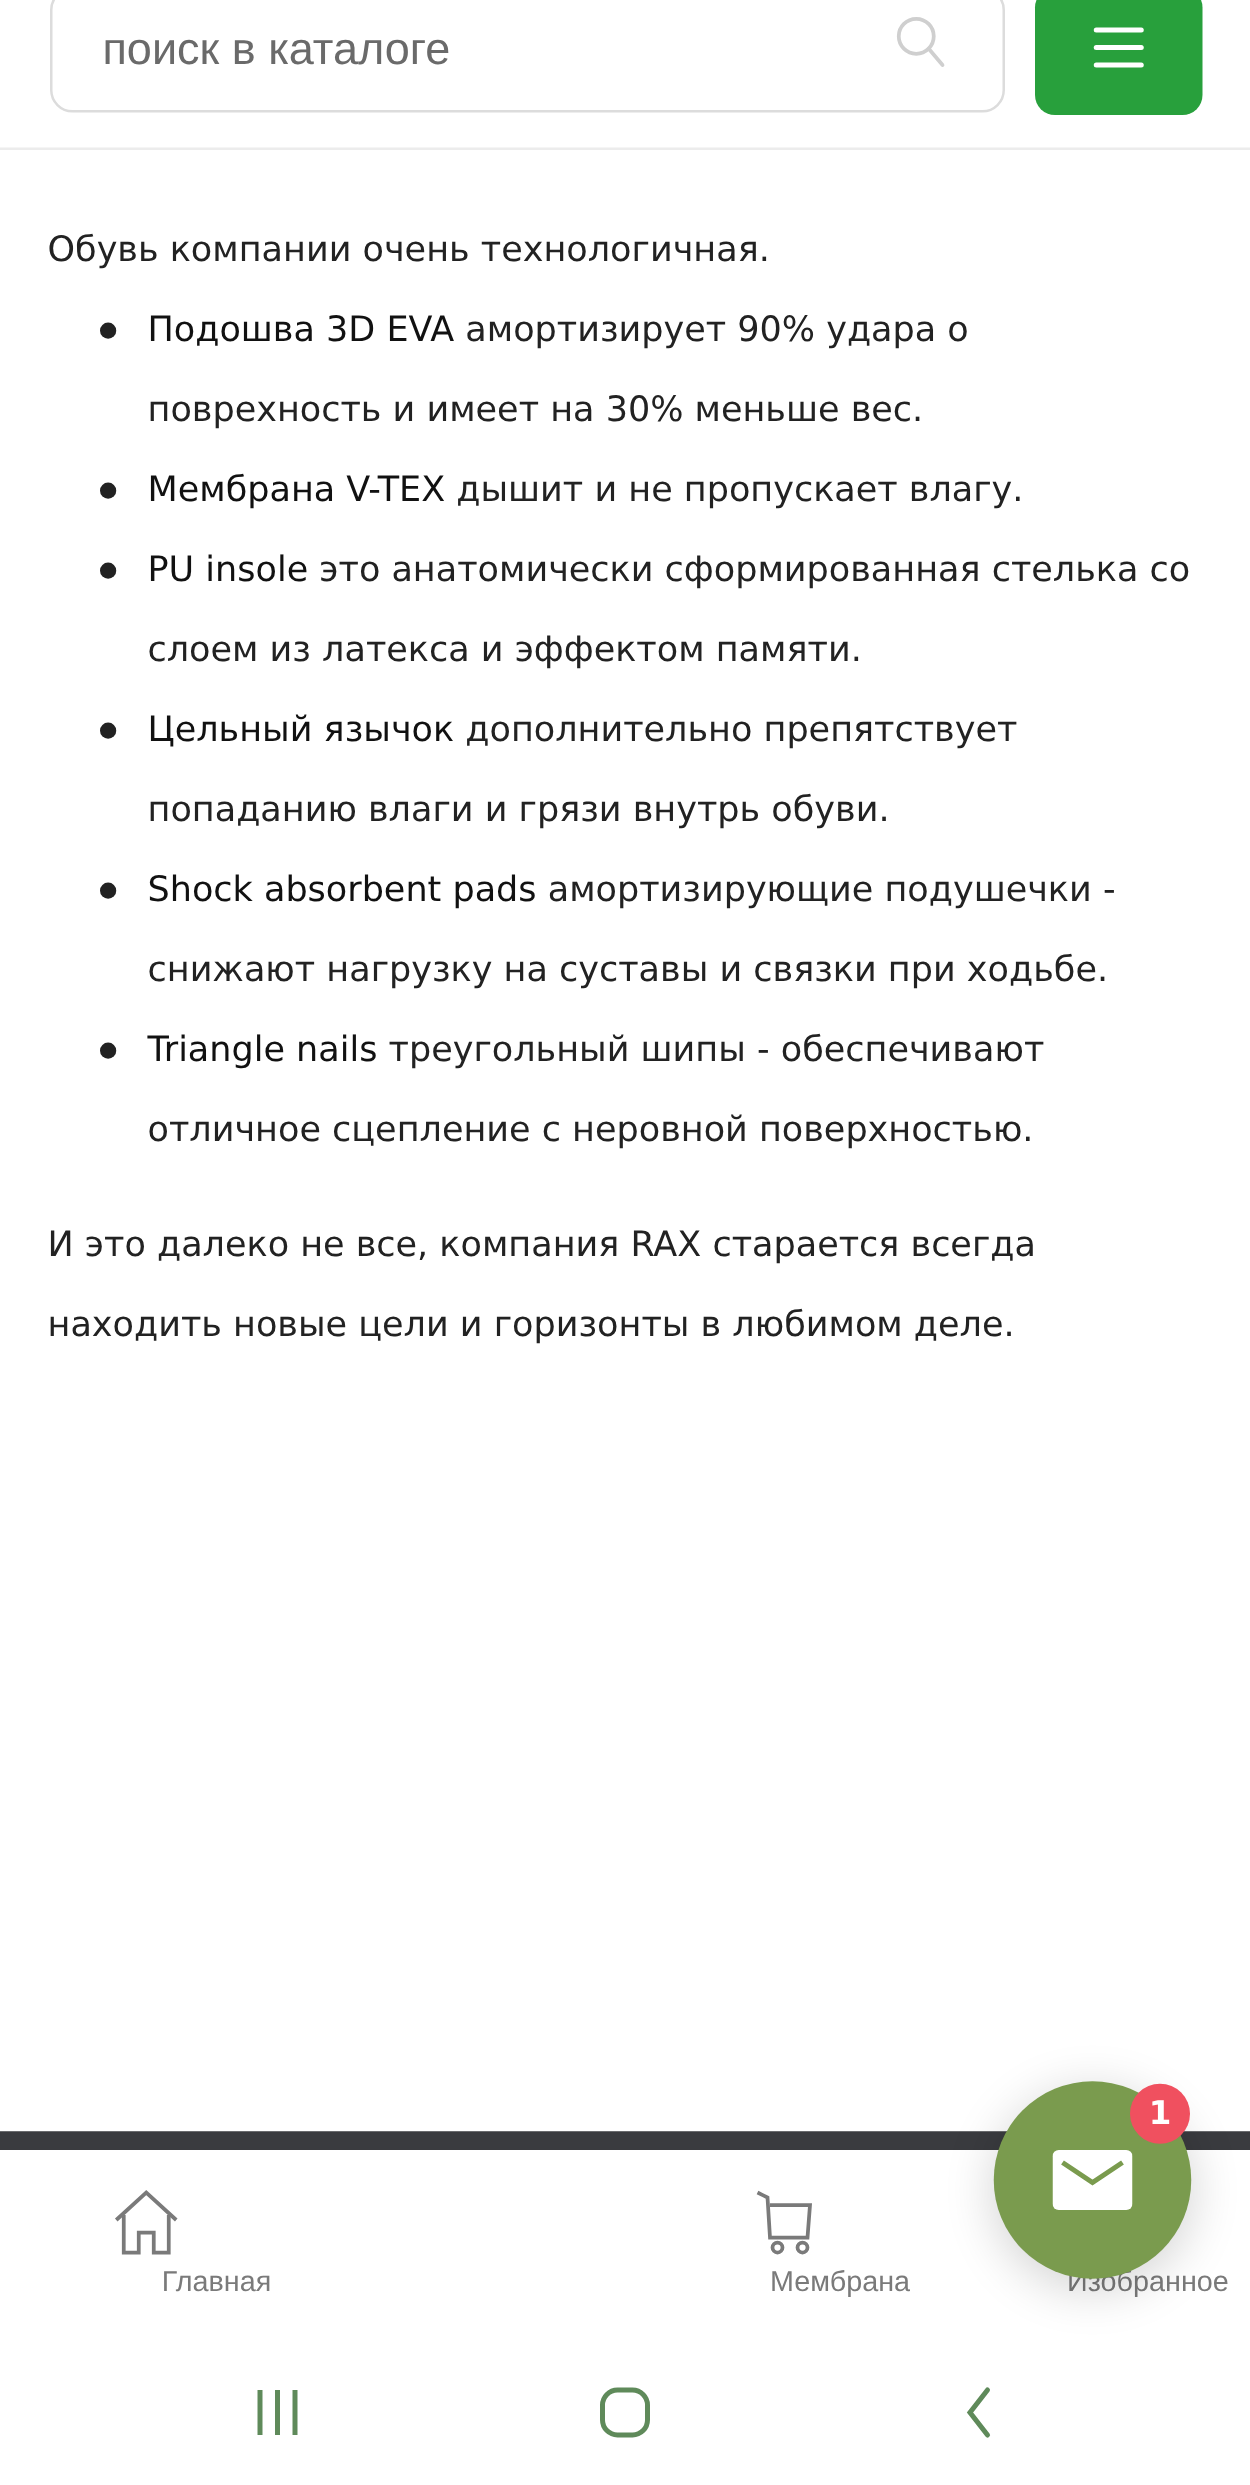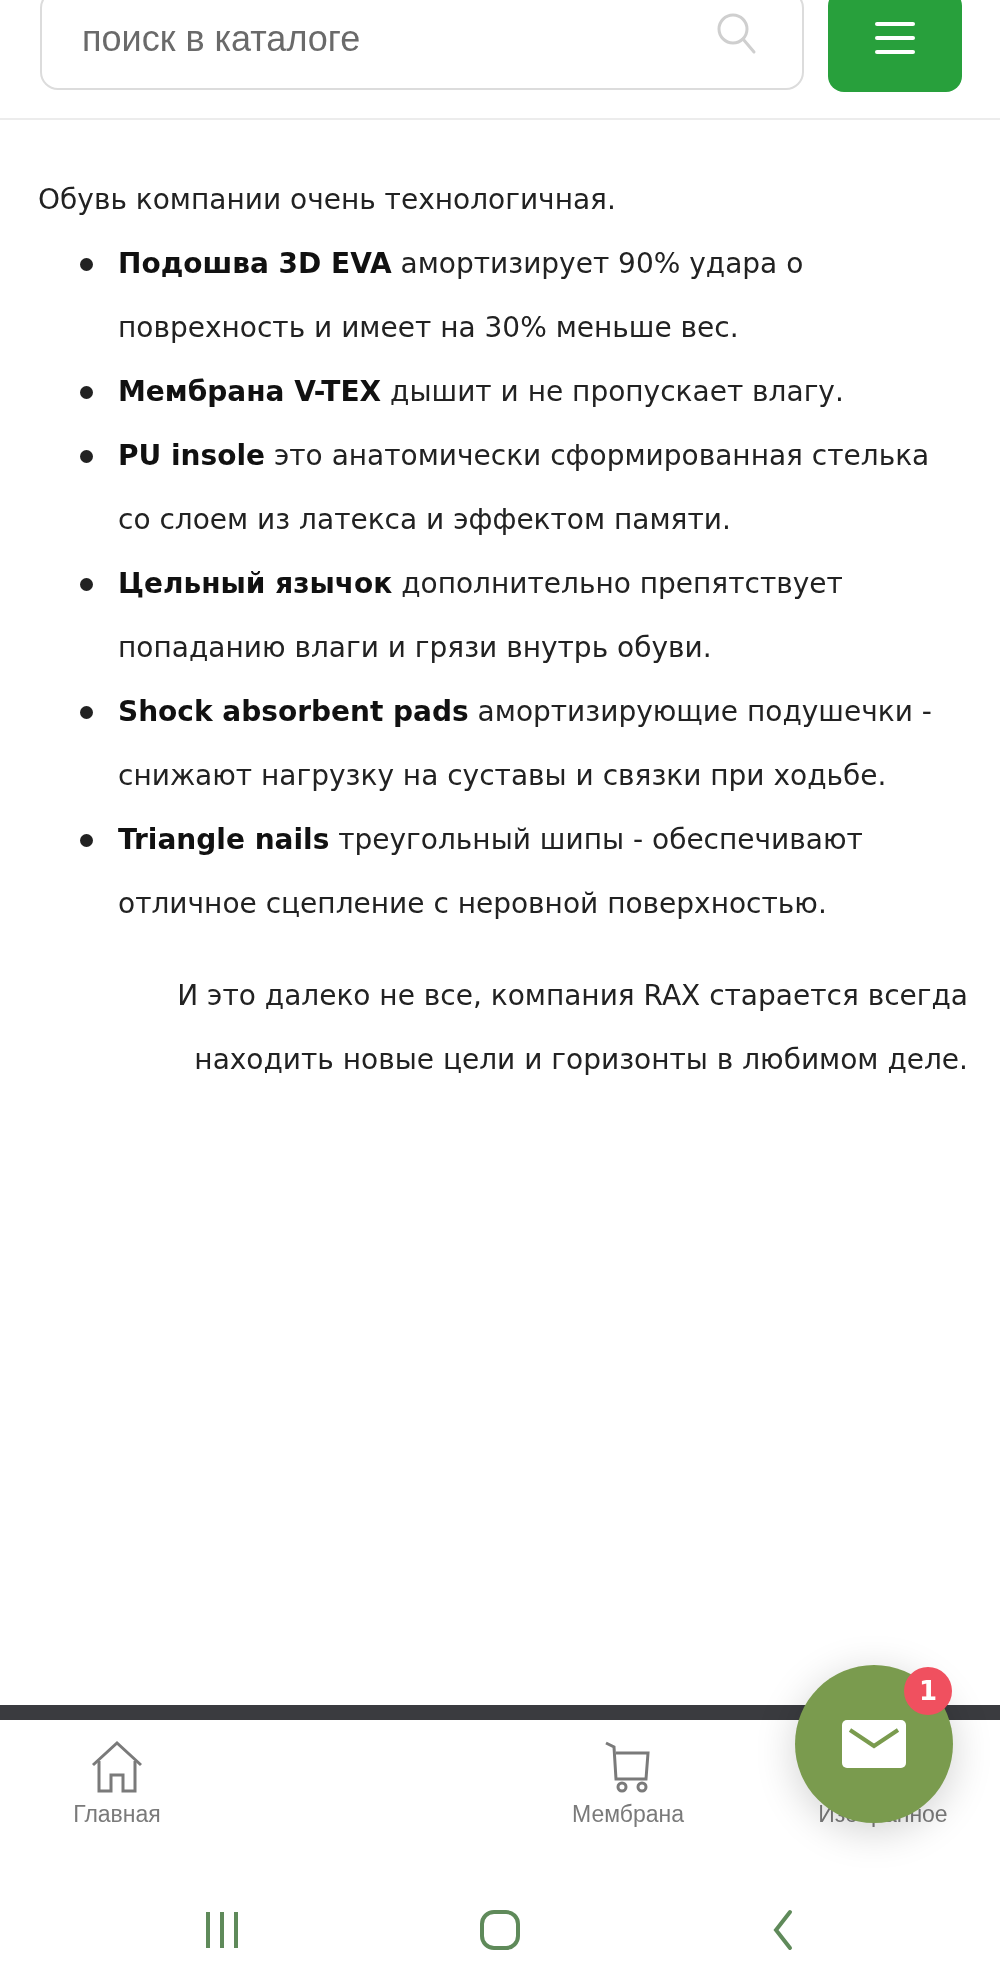--- a/index.html
+++ b/index.html
@@ -10,25 +10,25 @@
   .search input{position:absolute;left:38px;top:22px;width:620px;height:48px;border:none;outline:none;font-size:36px;color:#666;background:transparent;font-family:"Liberation Sans",sans-serif;}
   .search input::placeholder{color:#6a6a6a;}
   .search-icon{position:absolute;right:40px;top:16px;width:50px;height:50px;}
   .menu-btn{position:absolute;left:828px;top:-10px;width:134px;height:102px;background:#28a03c;border-radius:16px;}
   .menu-btn svg{position:absolute;left:43px;top:28px;}
   .content{position:absolute;left:38px;top:168px;width:930px;font-size:28px;line-height:64px;color:#222;}
   .content p{margin:0;}
   .content ul{margin:0;padding-left:80px;list-style:none;}
   .content li{position:relative;}
   .content li::before{content:"";position:absolute;left:-38px;top:26px;width:13px;height:13px;border-radius:50%;background:#222;}
-  .content b{font-weight:bold;color:#111;}
-  .outro{margin-top:28px !important;text-align:right;}
+  .content b{font-weight:normal;color:#111;}
+  .outro{margin-top:28px !important;}
   .divider{position:absolute;left:0;top:1705px;width:1000px;height:15px;background:#3a3b3f;}
   .bottom-nav{position:absolute;left:0;top:1720px;width:1000px;height:150px;background:#fff;}
-  .nav-item{position:absolute;top:19px;width:200px;text-align:center;}
+  .nav-item{position:absolute;top:30px;width:200px;text-align:right;}
   .nav-item svg{display:block;margin:0 auto;}
   .nav-label{display:block;margin-top:6px;font-size:23px;color:#7a7a7a;font-family:"Liberation Sans",sans-serif;}
   .fab{position:absolute;left:795px;top:1665px;width:158px;height:158px;border-radius:50%;background:#7a9b4e;box-shadow:0 8px 40px rgba(0,0,0,0.18);}
   .fab svg{position:absolute;left:47px;top:55px;}
   .badge{position:absolute;left:904px;top:1667px;width:48px;height:48px;border-radius:50%;background:#f0505f;color:#fff;font-size:26px;font-weight:bold;text-align:center;line-height:48px;}
   .sysbar{position:absolute;left:0;top:1870px;width:1000px;height:118px;background:#fff;}
   .sysbtn{position:absolute;top:38px;}
 </style>
 </head>
 <body>

